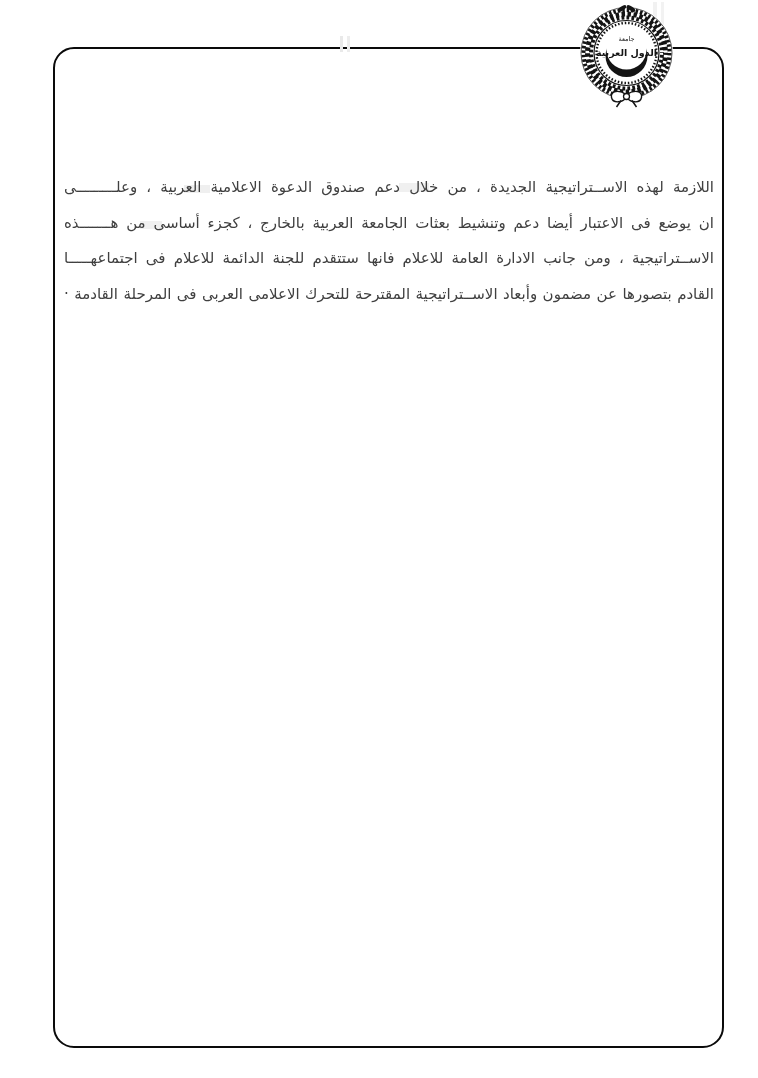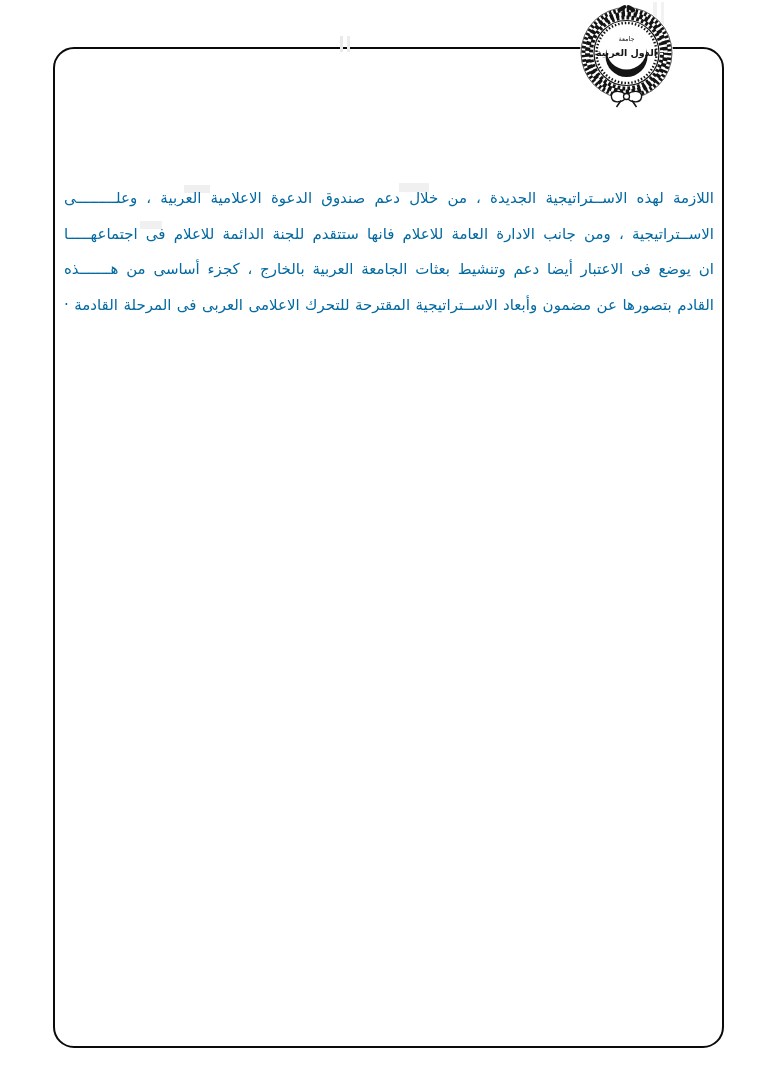--- a/index.html
+++ b/index.html
@@ -41,24 +41,24 @@
     width: 97px; height: 108px;
     z-index: 2;
   }
   .emblem svg { display: block; width: 100%; height: 100%; }
   .emblem text {
     fill: #141414;
     font-family: "DejaVu Sans", sans-serif;
   }
   .text-block {
     position: absolute;
-    left: 48px; top: 181px;
+    left: 48px; top: 170px;
     width: 650px;
     z-index: 2;
-    color: #0369a1;
+    color: #404040;
   }
   .text-line {
     margin: 0;
     font-size: 15px;
     line-height: 35.5px;
     height: 35.5px;
     white-space: normal;
     direction: rtl;
     text-align: justify;
     text-align-last: justify;
@@ -104,18 +104,18 @@
       <text x="48.5" y="55" font-size="9.5" font-weight="bold" text-anchor="middle">الدول العربية</text>
 
       <path d="M48.5,94 C41,88 32,90 33.5,96.5 C35,103 44.5,101.5 48.5,96.5 C52.5,101.5 62,103 63.5,96.5 C65,90 56,88 48.5,94 Z" fill="#ffffff" stroke="#141414" stroke-width="1.4"></path>
       <path d="M43,99.5 L38.5,106 M54,99.5 L58.5,106" fill="none" stroke="#141414" stroke-width="1.5"></path>
       <circle cx="48.5" cy="95.5" r="3" fill="#ffffff" stroke="#141414" stroke-width="1.3"></circle>
     </svg>
   </div>
 
   <div class="text-block" dir="rtl">
     <p class="text-line">اللازمة لهذه الاســتراتيجية الجديدة ، من خلال دعم صندوق الدعوة الاعلامية العربية ، وعلـــــــــى</p>
+    <p class="text-line">ان يوضع فى الاعتبار أيضا دعم وتنشيط بعثات الجامعة العربية بالخارج ، كجزء أساسى من هـــــــذه</p>
     <p class="text-line">الاســتراتيجية ، ومن جانب الادارة العامة للاعلام فانها ستتقدم للجنة الدائمة للاعلام فى اجتماعهـــــا</p>
-    <p class="text-line">ان يوضع فى الاعتبار أيضا دعم وتنشيط بعثات الجامعة العربية بالخارج ، كجزء أساسى من هـــــــذه</p>
     <p class="text-line">القادم بتصورها عن مضمون وأبعاد الاســتراتيجية المقترحة للتحرك الاعلامى العربى فى المرحلة القادمة ·</p>
   </div>
 
 </div>
 
 </body></html>

